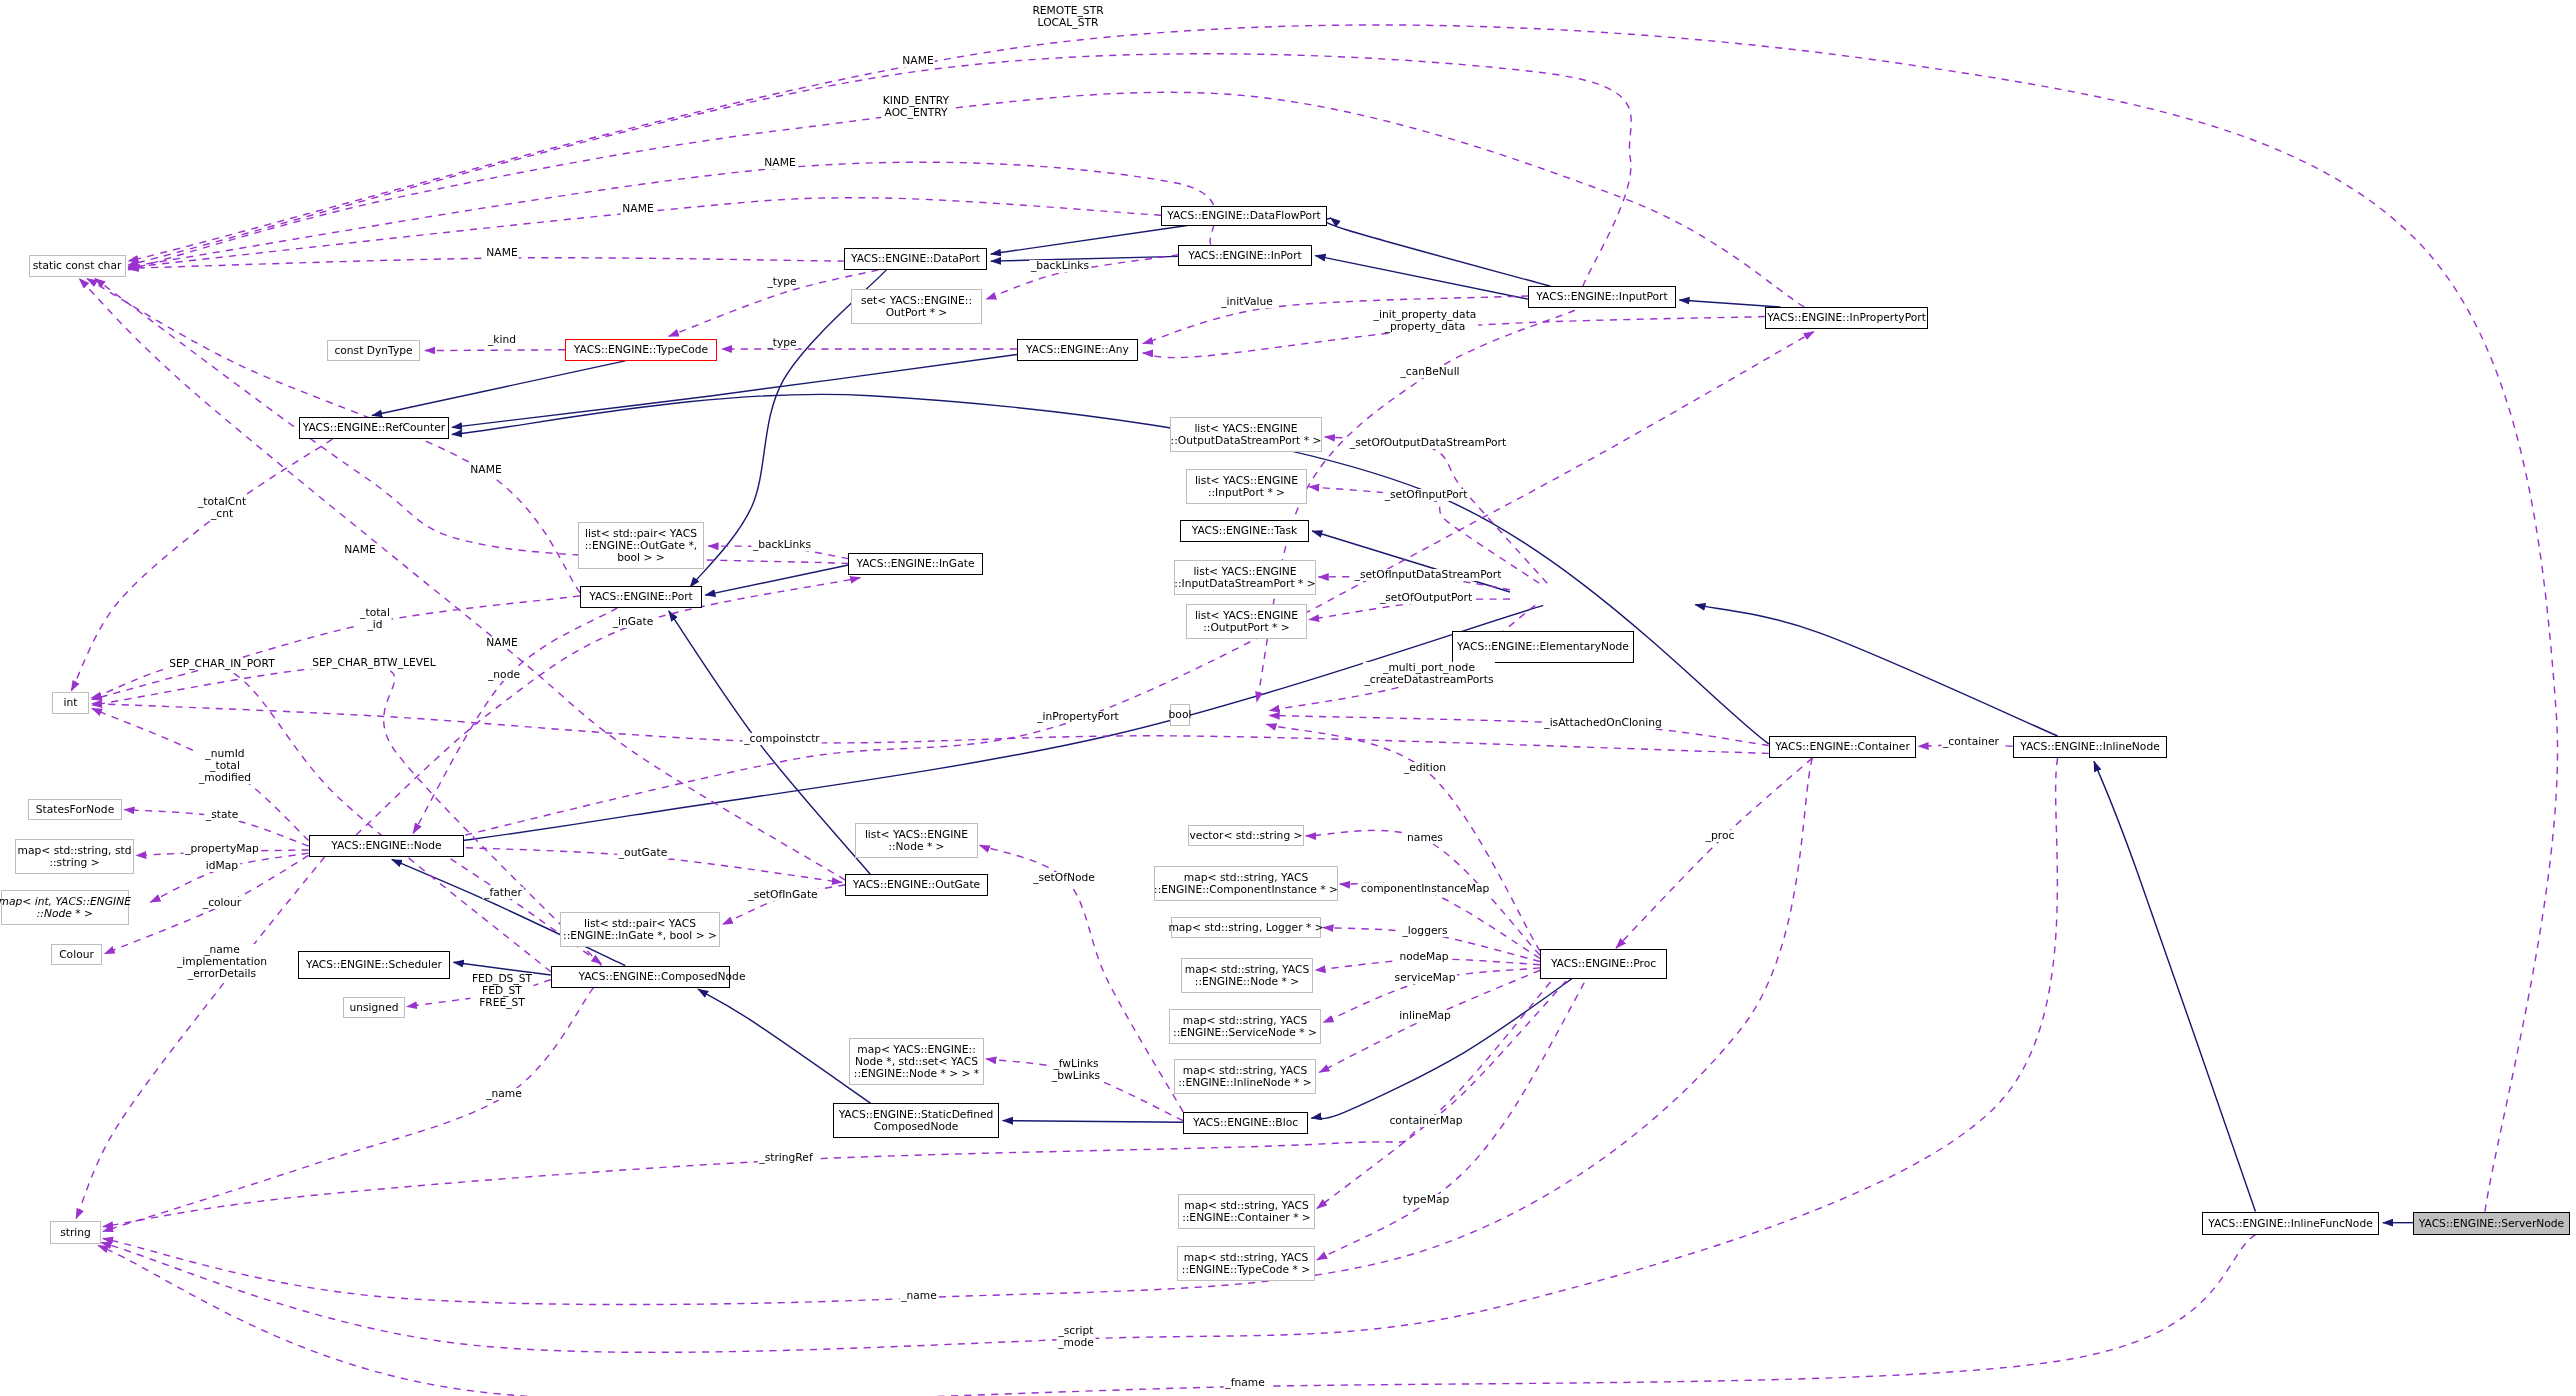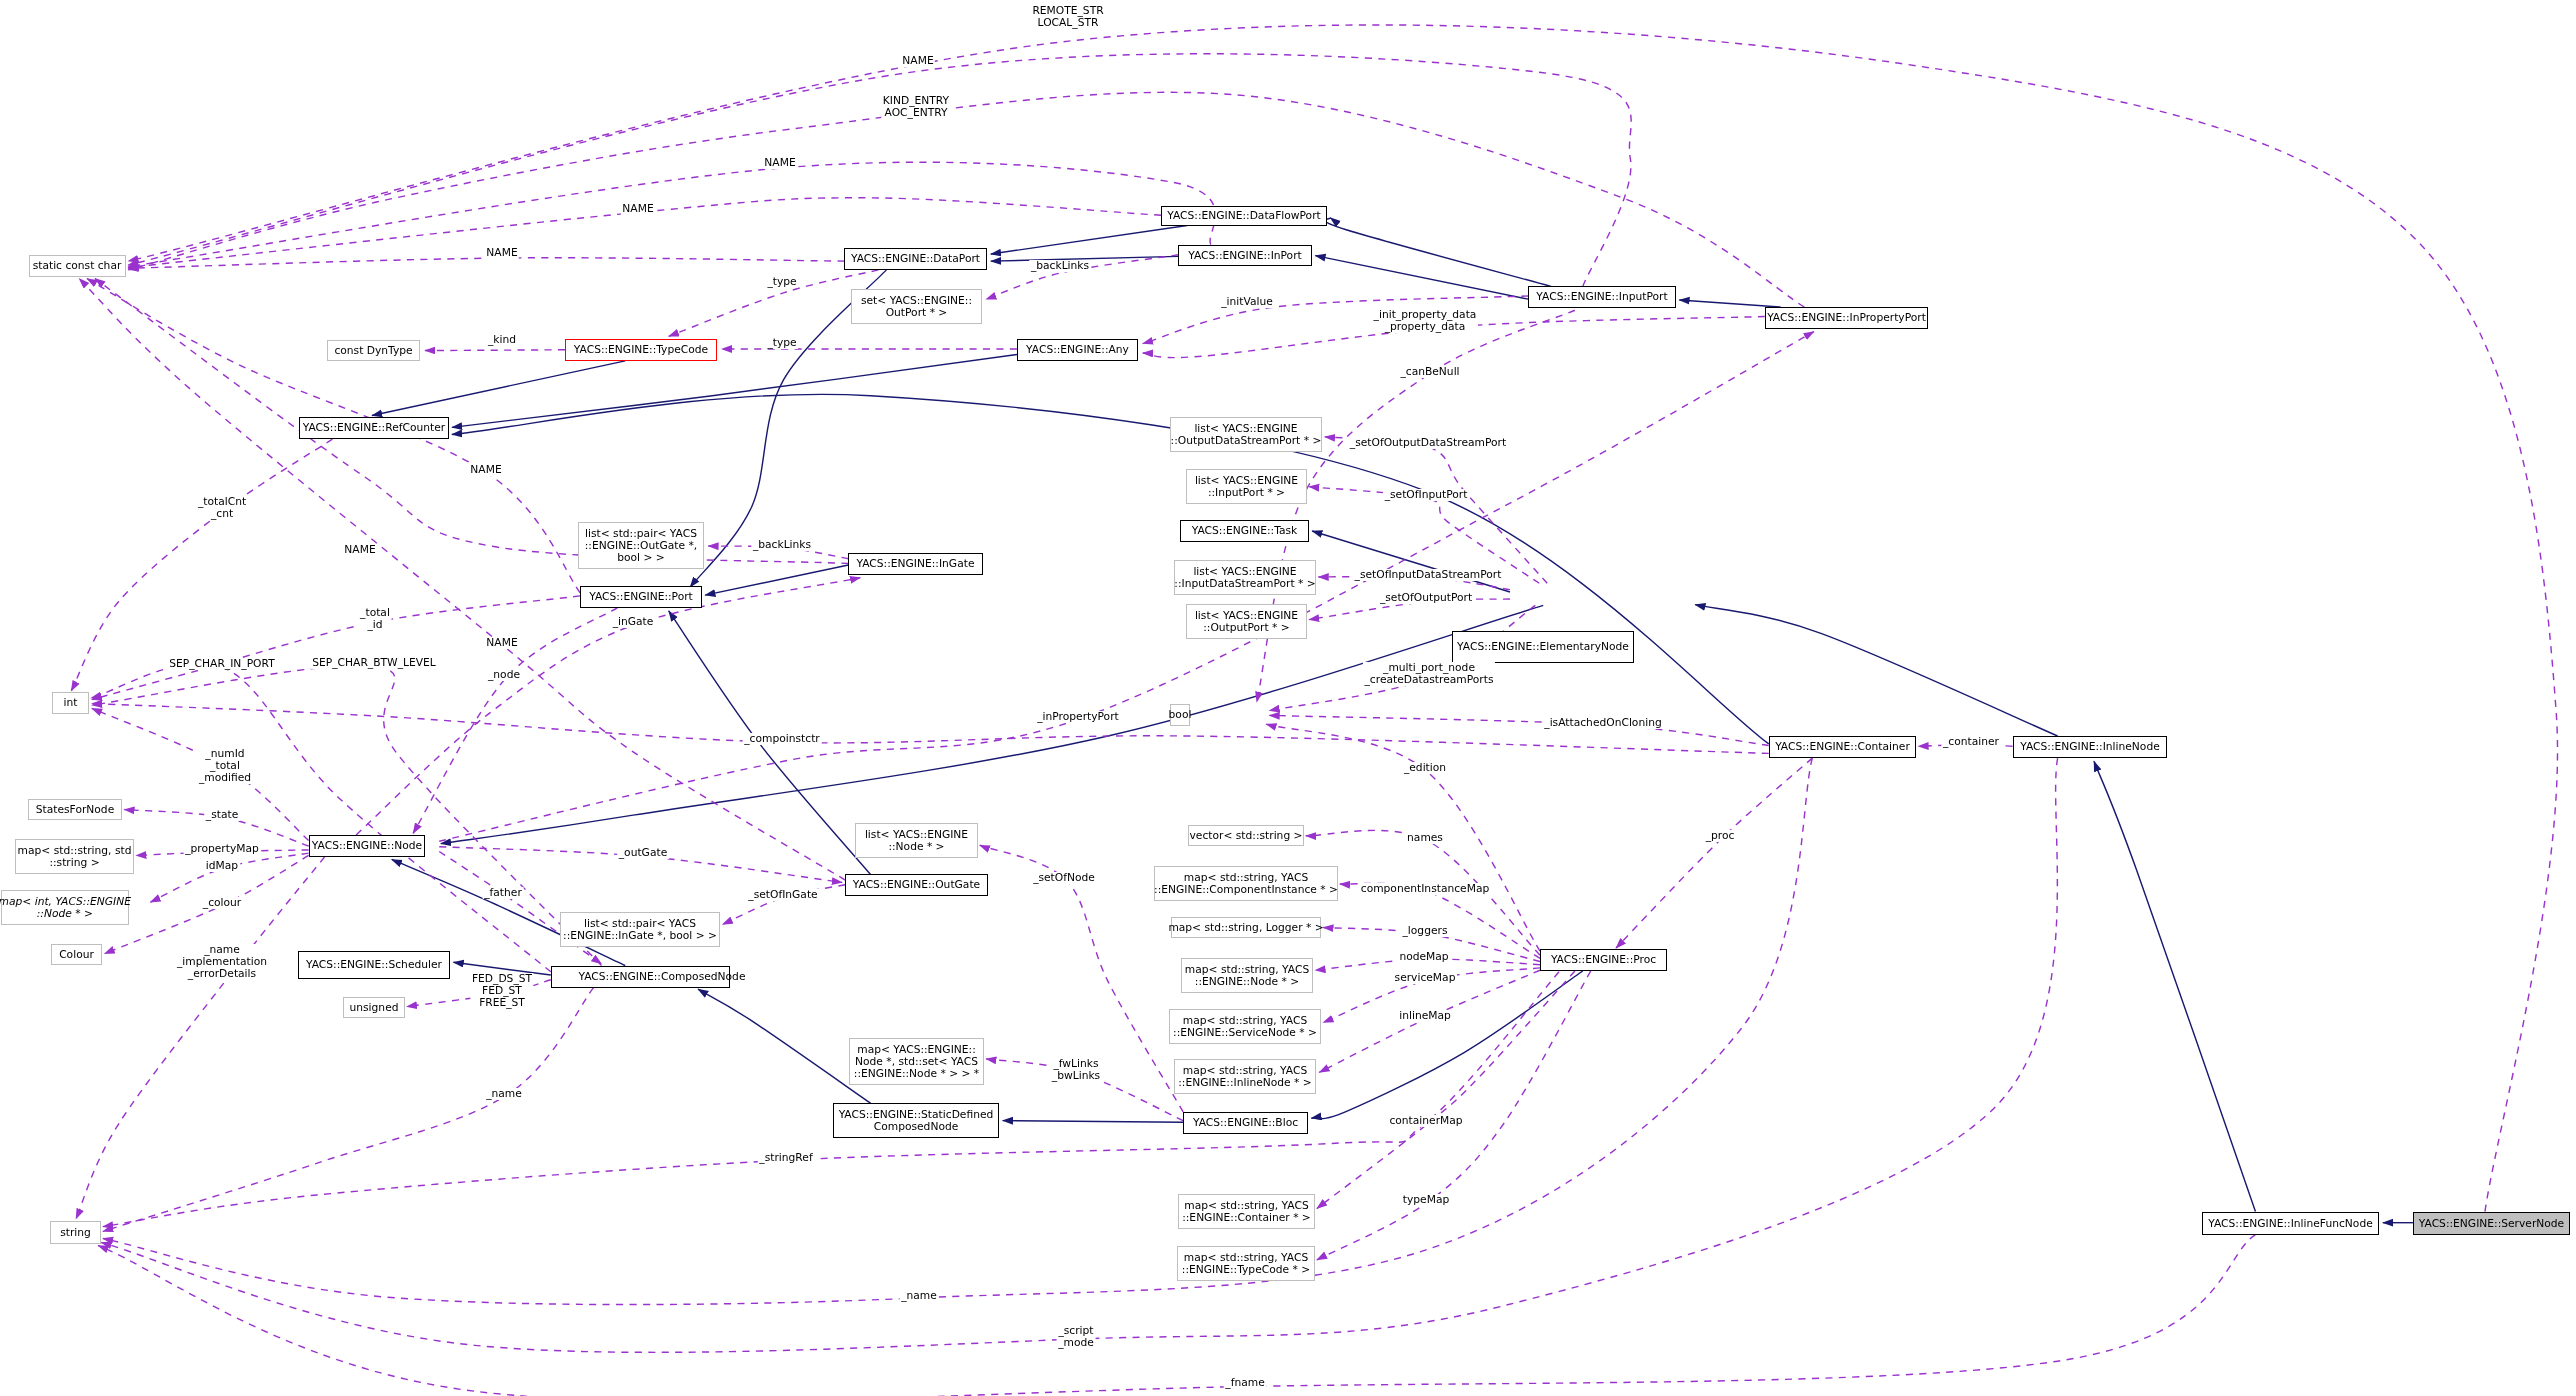--- a/index.html
+++ b/index.html
@@ -199,21 +199,21 @@
         <div>map&lt; std::string, std</div>
         <div>::string &gt;</div>
       </div>
       <div class="node external" style="left: 0.8px; top: 890px; width: 128px; height: 35px; font-style: italic;">
         <div>map&lt; int, YACS::ENGINE</div>
         <div>::Node * &gt;</div>
       </div>
       <div class="node external" style="left: 51px; top: 944px; width: 51px; height: 21.4px;">
         <div>Colour</div>
       </div>
-      <div class="node class" style="left: 309px; top: 835px; width: 116px; height: 22px;">
+      <div class="node class" style="left: 309px; top: 835px; width: 155px; height: 22px;">
         <div>YACS::ENGINE::Node</div>
       </div>
       <div class="node class" style="left: 298px; top: 951px; width: 152px; height: 28px;">
         <div>YACS::ENGINE::Scheduler</div>
       </div>
       <div class="node external" style="left: 343px; top: 997px; width: 62px; height: 21.4px;">
         <div>unsigned</div>
       </div>
       <div class="node class" style="left: 551px; top: 966px; width: 179px; height: 22px; padding-left: 43px;">
         <div>YACS::ENGINE::ComposedNode</div>
@@ -244,21 +244,21 @@
         <div>::ENGINE::Node * &gt;</div>
       </div>
       <div class="node external" style="left: 1169px; top: 1009px; width: 152px; height: 35px;">
         <div>map&lt; std::string, YACS</div>
         <div>::ENGINE::ServiceNode * &gt;</div>
       </div>
       <div class="node external" style="left: 1174px; top: 1059px; width: 142px; height: 35px;">
         <div>map&lt; std::string, YACS</div>
         <div>::ENGINE::InlineNode * &gt;</div>
       </div>
-      <div class="node class" style="left: 1540px; top: 949px; width: 127px; height: 22px;">
+      <div class="node class" style="left: 1540px; top: 949px; width: 127px; height: 30px;">
         <div>YACS::ENGINE::Proc</div>
       </div>
       <div class="node external" style="left: 849px; top: 1038px; width: 135px; height: 47px;">
         <div>map&lt; YACS::ENGINE::</div>
         <div>Node *, std::set&lt; YACS</div>
         <div>::ENGINE::Node * &gt; &gt; *</div>
       </div>
       <div class="node class" style="left: 833px; top: 1103px; width: 166px; height: 35px;">
         <div>YACS::ENGINE::StaticDefined</div>
         <div>ComposedNode</div>

